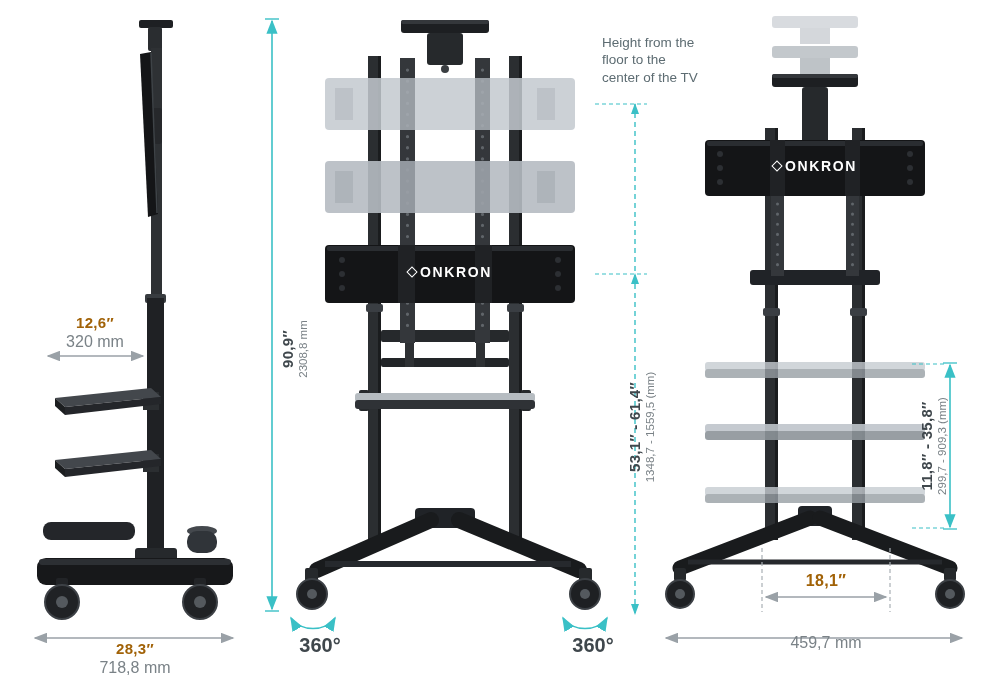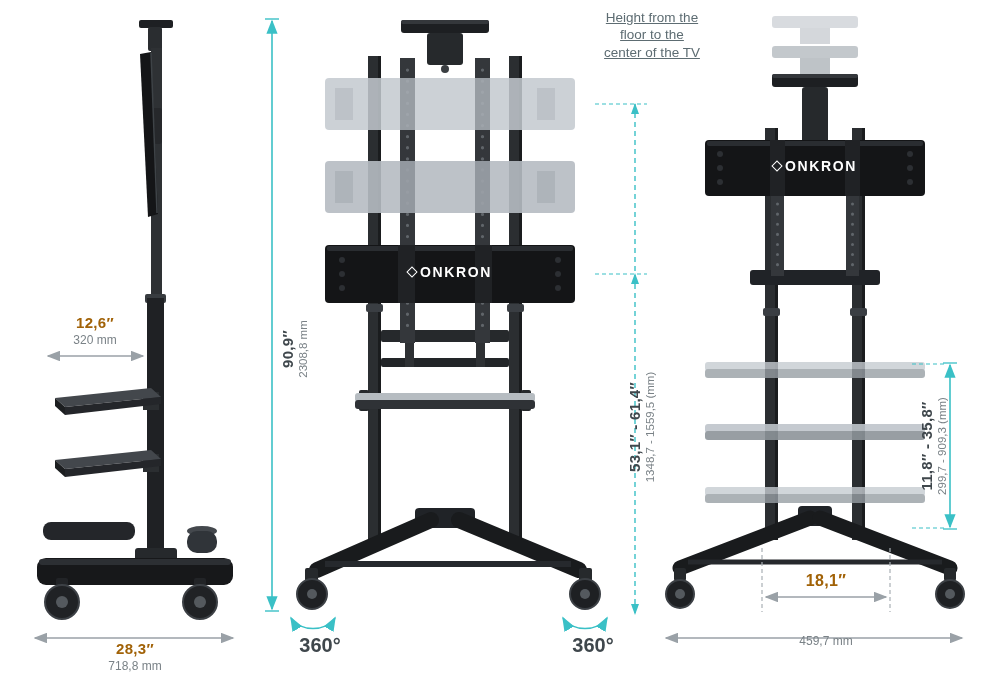--- a/index.html
+++ b/index.html
@@ -1,28 +1,28 @@
 <!DOCTYPE html>
 <html><head>
 <meta charset="utf-8">
 <style>
   html,body{margin:0;padding:0;background:#ffffff;}
   .canvas{position:relative;width:990px;height:690px;background:#ffffff;overflow:hidden;
           font-family:"Liberation Sans", sans-serif;}
   .canvas svg{position:absolute;}
   .lbl{position:absolute;text-align:center;}
   .lbl .in{display:block;font-size:15px;font-weight:bold;color:#a16207;letter-spacing:.3px;}
-  .lbl .mm{display:block;font-size:12px;color:#7a8287;margin-top:2px;}
+  .lbl .mm{display:block;font-size:16px;color:#7a8287;margin-top:2px;}
   .rot{position:absolute;height:34px;display:flex;flex-direction:column;align-items:center;justify-content:center;
        transform:rotate(-90deg);}
   .rot .in{font-size:15px;font-weight:bold;color:#3f474c;white-space:nowrap;letter-spacing:.3px;}
   .rot .mm{font-size:11.5px;color:#7a8287;white-space:nowrap;margin-top:1px;}
   .deg{position:absolute;font-size:20px;font-weight:bold;color:#3f474c;text-align:center;width:70px;}
-  .note{position:absolute;left:602px;top:9px;width:100px;font-size:13.5px;line-height:1.28;
-        color:#5d6c72;text-align:center;text-decoration:underline;}
+  .note{position:absolute;left:602px;top:34px;width:100px;font-size:13.5px;line-height:1.28;
+        color:#5d6c72;text-align:left;}
   .logo{position:absolute;width:90px;display:flex;align-items:center;justify-content:center;height:14px;}
   .logo .logo-ico{display:inline-block;width:6px;height:6px;border:1.3px solid #ffffff;
                   transform:rotate(45deg);margin-right:4px;}
   .logo .logo-txt{color:#ffffff;font-size:14px;font-weight:bold;letter-spacing:1.6px;}
 </style>
 </head>
 <body>
 
 <div class="canvas">
 

